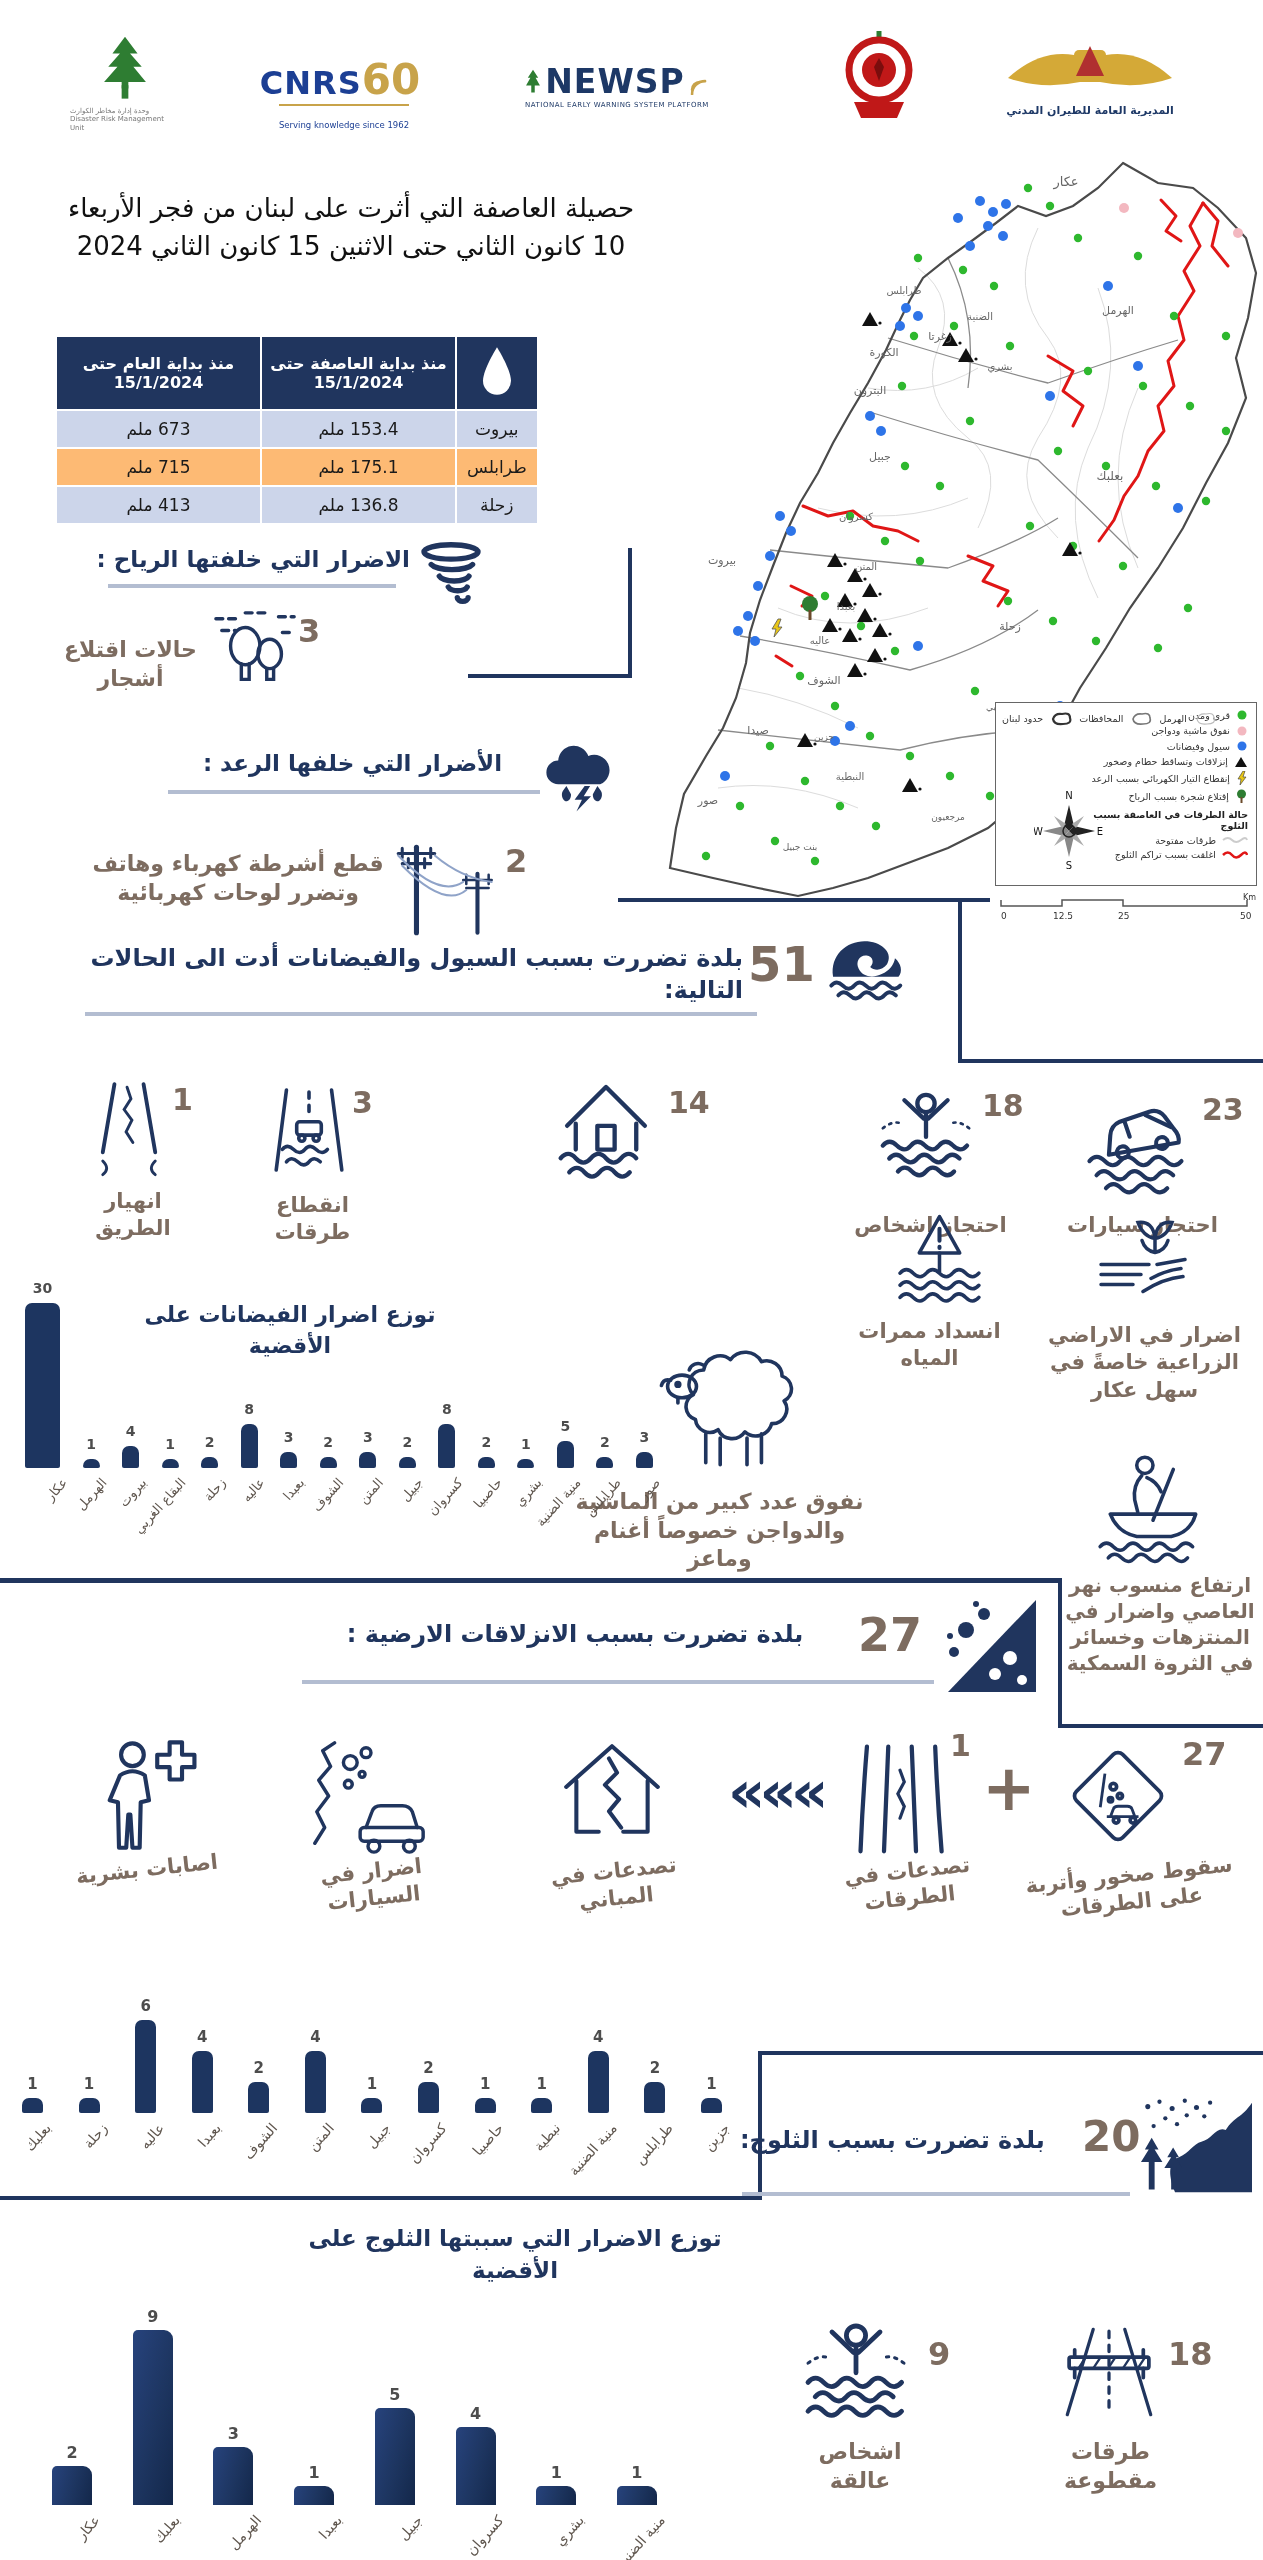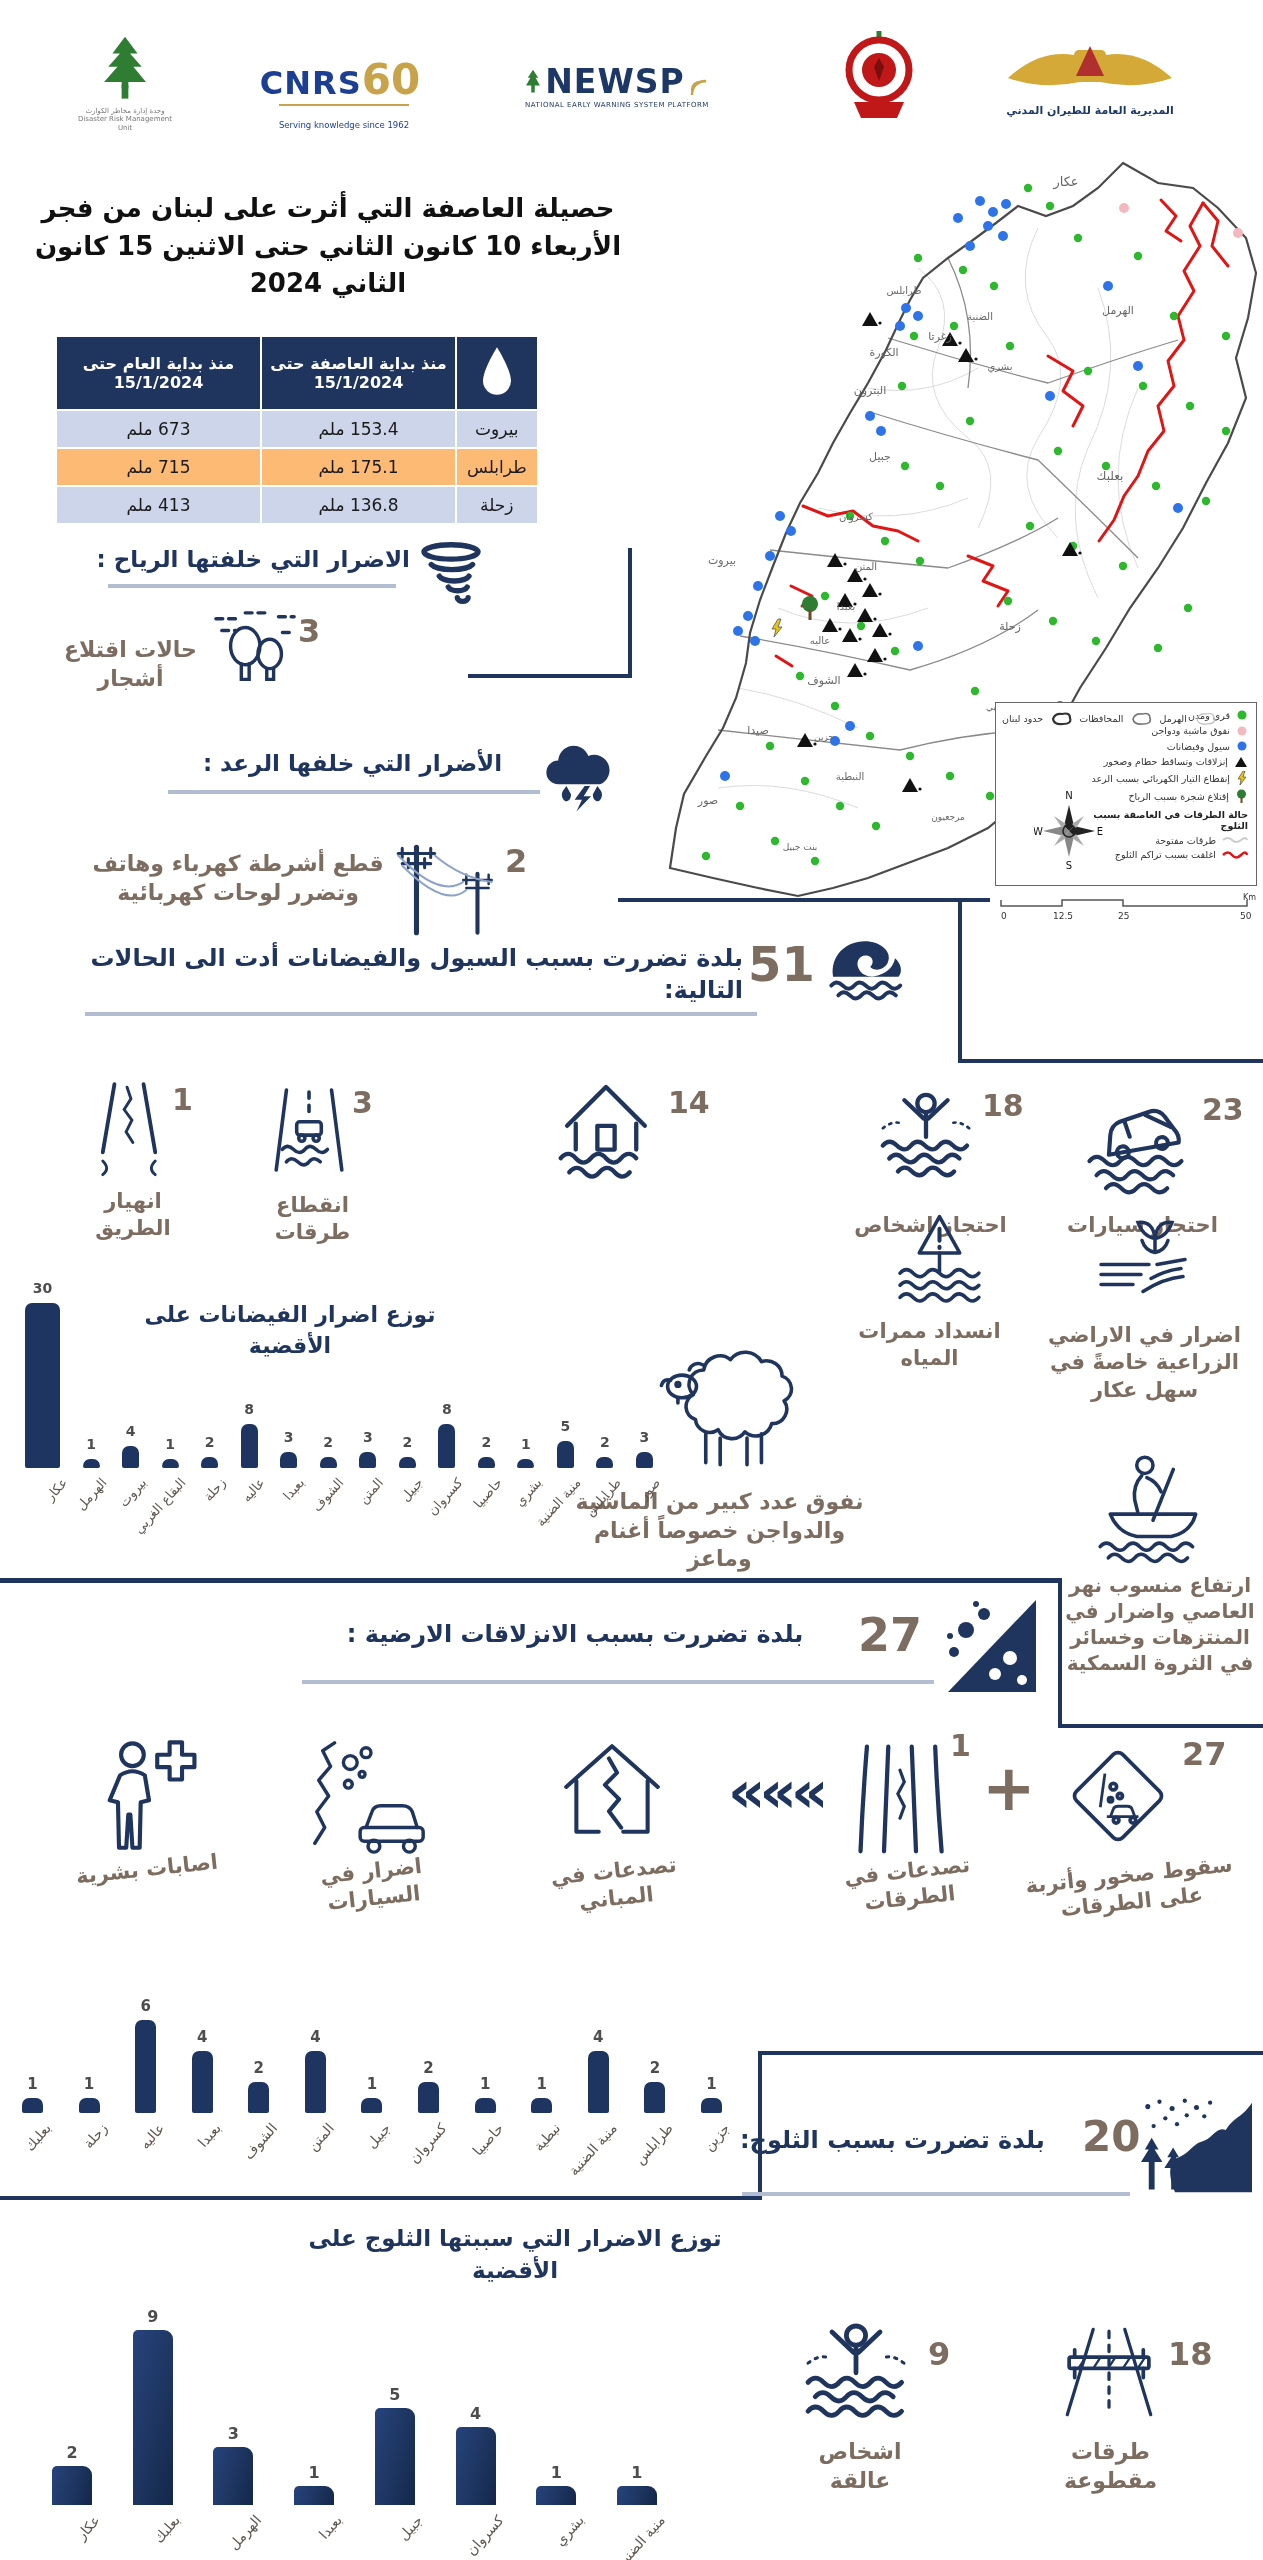--- a/index.html
+++ b/index.html
@@ -19,21 +19,21 @@
   .bc3 .bc-bar{border-radius:5px 9px 0 0;background:linear-gradient(105deg,#27437d 0%,#1d3560 55%,#13274a 100%);}
   .bc-val{position:absolute;top:-23px;left:50%;transform:translateX(-50%);color:#4d4d4d;font-weight:bold;font-size:15px;}
   .bc-cat{position:absolute;top:100%;right:1px;margin-top:7px;transform:rotate(-48deg);transform-origin:100% 0;white-space:nowrap;font-size:13px;color:#5f564e;direction:rtl;}
   table.rain{border-collapse:collapse;direction:rtl;}
   table.rain th{background:#20355e;color:#fff;font-weight:bold;font-size:16px;padding:6px 8px;border:2px solid #fff;vertical-align:middle;}
   table.rain td{font-size:17px;color:#1a1a1a;padding:8px 10px;border:2px solid #fff;text-align:center;}
   .r-odd td{background:#ccd5ea;}
   .r-even td{background:#fdba74;}
   .legend-row{display:flex;align-items:center;justify-content:flex-end;gap:6px;direction:ltr;}
   .legend-txt{font-size:9.5px;color:#333;direction:rtl;white-space:nowrap;}
-  .tiny{font-size:7px;color:#777;text-align:center;line-height:1.2;}
+  .tiny{font-size:7px;color:#777;line-height:1.2;}
 </style>
 </head>
 <body>
 
 <div id="page">
 
   <div class="abs" style="left:70px;top:35px;width:110px;">
     <svg width="62" height="72" viewBox="0 0 70 86" style="display:block;margin:0 auto;">
       <g fill="#2e7d32">
         <path d="M35 2 L20 22 H29 L15 38 H26 L10 56 H31 V64 H39 V56 H60 L45 38 H55 L41 22 H50 Z"></path>
@@ -83,21 +83,21 @@
       <g fill="#d4a937">
         <path d="M8 40 Q45 6 86 20 L80 44 Q42 52 8 40 Z"></path>
         <path d="M172 40 Q135 6 94 20 L100 44 Q138 52 172 40 Z"></path>
         <rect x="74" y="12" width="32" height="32" rx="5"></rect>
       </g>
       <path d="M90 8 L76 38 H104 Z" fill="#b03030"></path>
     </svg>
     <div style="font-size:11px;font-weight:bold;color:#1d3866;direction:rtl;">المديرية العامة للطيران المدني</div>
   </div>
 
-  <div class="abs" style="left:28px;top:190px;width:600px;font-size:26px;font-weight:bold;color:#111;text-align:center;direction:rtl;line-height:1.45;">حصيلة العاصفة التي أثرت على لبنان من فجر الأربعاء 10 كانون الثاني حتى الاثنين 15 كانون الثاني 2024</div>
+  <div class="abs" style="left:51px;top:190px;width:600px;font-size:26px;font-weight:normal;color:#111;text-align:center;direction:rtl;line-height:1.45;">حصيلة العاصفة التي أثرت على لبنان من فجر الأربعاء 10 كانون الثاني حتى الاثنين 15 كانون الثاني 2024</div>
 
   <div class="abs" style="left:55px;top:335px;">
     <table class="rain">
       <tbody>
           <tr>
         <th style="width:80px;">
           <svg width="42" height="56" viewBox="0 0 60 80">
                 <path fill="#fff" d="M30 6 C30 6 10 38 10 54 a20 20 0 0 0 40 0 C50 38 30 6 30 6 Z"></path>
               </svg>
         </th>

